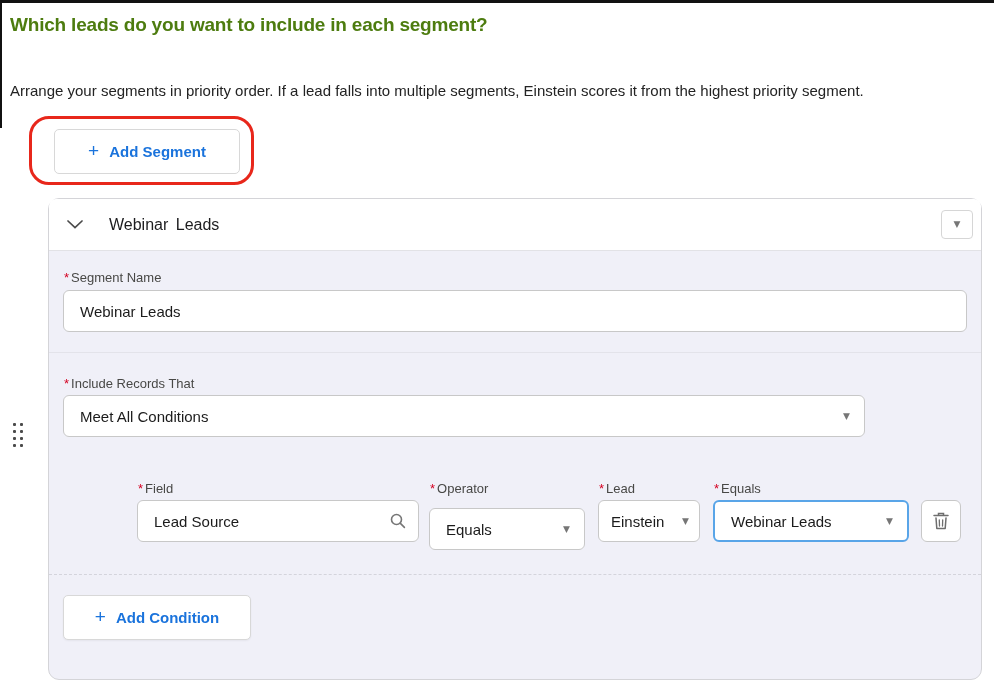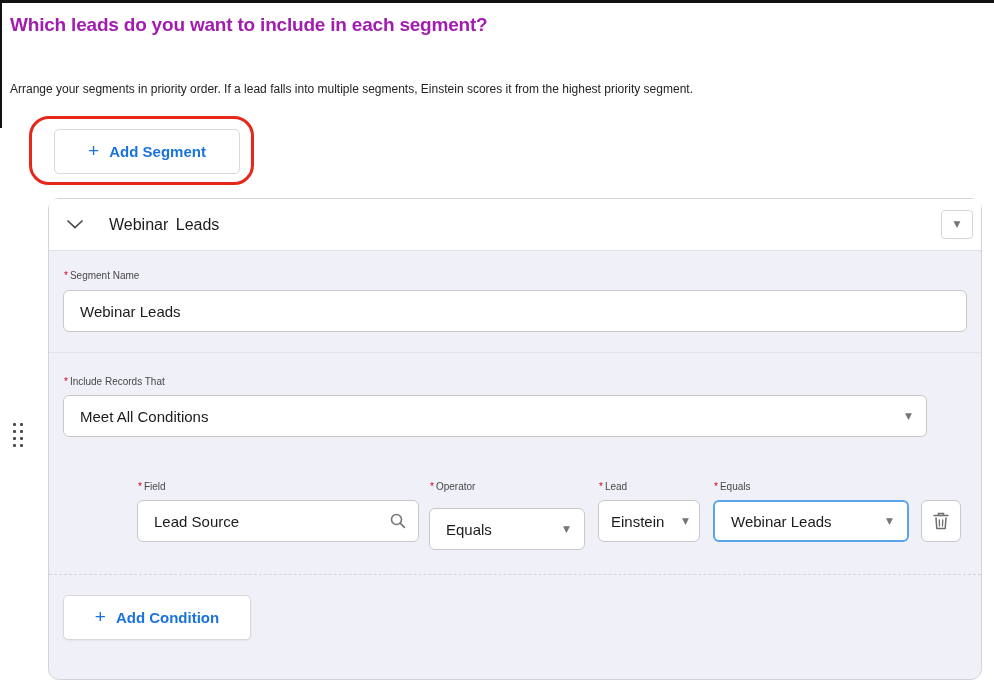--- a/index.html
+++ b/index.html
@@ -3,22 +3,22 @@
 <meta charset="utf-8">
 <style>
   * { margin:0; padding:0; box-sizing:border-box; }
   html,body { background:#fff; }
   body { font-family:"Liberation Sans", sans-serif; }
 
   .frame { position:relative; width:994px; height:698px; background:#fff; overflow:hidden; }
   .frame-border-top { position:absolute; top:0; left:0; width:994px; height:3px; background:#111; }
   .frame-border-left { position:absolute; top:0; left:0; width:2px; height:128px; background:#111; }
 
-  .page-title { position:absolute; left:10px; top:14px; font-size:19px; font-weight:700; color:#a21caf; letter-spacing:-0.2px; }
-  .page-subtitle { position:absolute; left:10px; top:82px; font-size:12px; color:#232323; }
+  .page-title { position:absolute; left:10px; top:14px; font-size:19px; font-weight:700; color:#4d7c0f; letter-spacing:-0.2px; }
+  .page-subtitle { position:absolute; left:10px; top:82px; font-size:15px; color:#232323; }
 
   .annotation { position:absolute; left:29px; top:116px; width:225px; height:69px; border:3px solid #e8271b; border-radius:20px; }
 
   .btn-white { display:flex; align-items:center; justify-content:center; gap:10px;
     background:#fff; border:1px solid #d8d8d8; border-radius:5px; cursor:pointer;
     color:#1a73dc; font-family:"Liberation Sans", sans-serif; font-size:15px; font-weight:600; }
   .btn-add-segment { position:absolute; left:54px; top:129px; width:186px; height:45px; }
   .btn-add-condition { position:absolute; left:14px; top:396px; width:188px; height:45px; box-shadow:0 1px 2px rgba(0,0,0,0.05); }
   .plus-glyph { font-size:19px; font-weight:400; line-height:1; position:relative; top:-1px; }
 
@@ -31,36 +31,36 @@
 
   .card-header { position:absolute; left:0; top:0; width:100%; height:52px; background:#fff;
     border-bottom:1px solid #e2e2e6; border-radius:7px 7px 0 0; display:flex; align-items:center;
     padding-left:18px; cursor:pointer; }
   .chevron { display:inline-flex; margin-right:26px; }
   .segment-title { font-size:16px; font-weight:500; color:#1c1c1e; word-spacing:3px; }
   .menu-btn { position:absolute; top:11px; right:8px; width:32px; height:29px; background:#fff;
     border:1px solid #d6d6d6; border-radius:4px; cursor:pointer; display:flex; align-items:center; justify-content:center; }
   .tri { font-size:9px; color:#767676; line-height:1; font-family:"DejaVu Sans", sans-serif; }
 
-  .field-label { position:absolute; font-size:10px; color:#484846; }
+  .field-label { position:absolute; font-size:13px; color:#484846; }
   .req { color:#d40021; margin-right:2px; }
 
   .textbox { position:absolute; background:#fff; border:1px solid #c8c8c8; border-radius:6px; height:42px;
     font-size:15px; color:#1b1b1b; display:flex; align-items:center; padding:0 16px; }
   input.textbox { font-family:"Liberation Sans", sans-serif; outline:none; width:904px; }
   .selectbox { position:absolute; background:#fff; border:1px solid #c8c8c8; border-radius:6px; height:42px;
     display:flex; align-items:center; justify-content:space-between; padding:0 14px 0 16px;
     font-size:15px; color:#1b1b1b; font-weight:500; cursor:pointer; }
   .selectbox.focused { border:2px solid #59a5e8; }
 
   .lbl-segment-name { left:15px; top:71px; }
   .in-segment-name { left:14px; top:91px; }
   .divider-solid { position:absolute; left:0; top:153px; width:100%; border-top:1px solid #e3e3ea; }
   .lbl-include { left:15px; top:177px; }
-  .sel-include { left:14px; top:196px; width:864px; font-weight:400; }
+  .sel-include { left:14px; top:196px; width:802px; font-weight:400; }
 
   .lbl-field { left:89px; top:282px; }
   .lbl-operator { left:381px; top:282px; }
   .lbl-type { left:550px; top:282px; }
   .lbl-value { left:665px; top:282px; }
 
   .in-field { left:88px; top:301px; width:282px; justify-content:space-between; padding-right:12px; }
   .sel-operator { left:380px; top:309px; width:156px; }
   .sel-type { left:549px; top:301px; width:102px; padding:0 10px 0 12px; }
   .sel-value { left:664px; top:301px; width:196px; }

